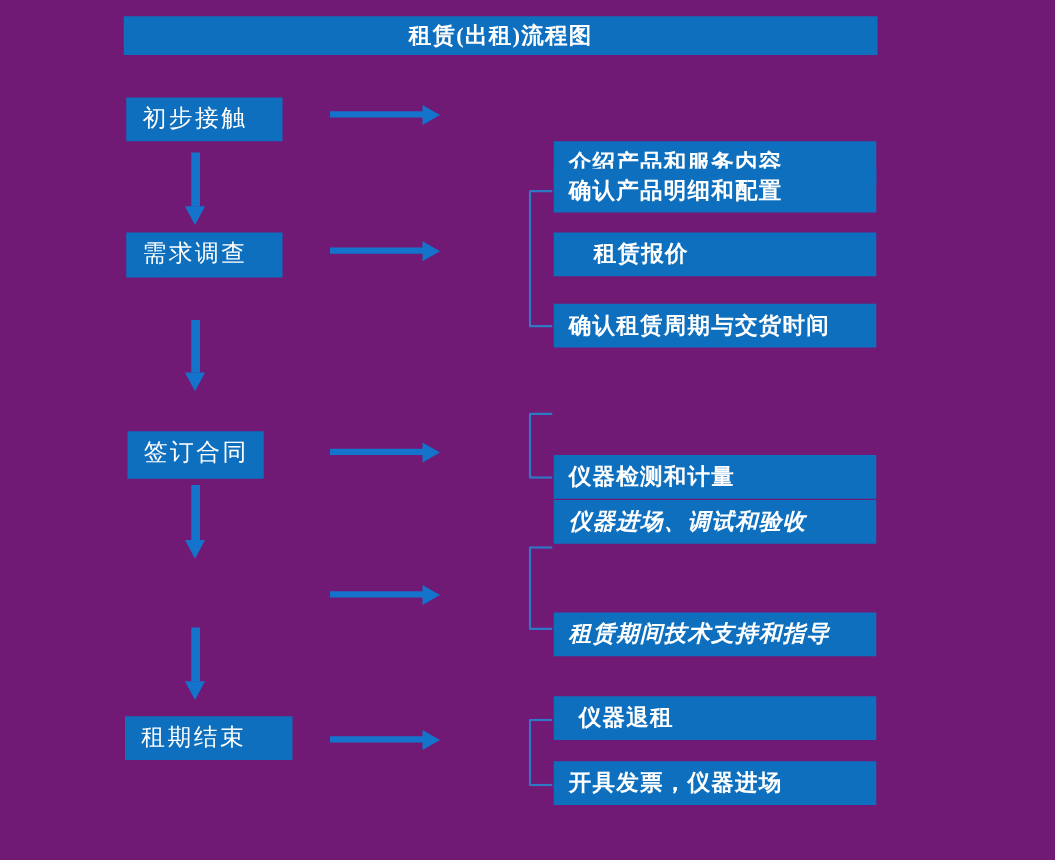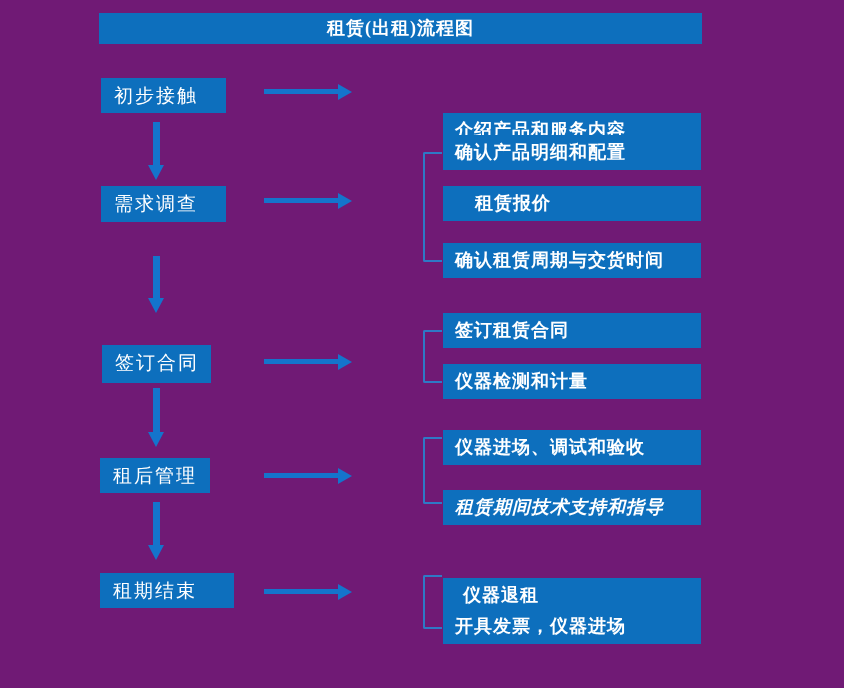--- a/index.html
+++ b/index.html
@@ -58,23 +58,23 @@
     padding-left: 12px;
     white-space: nowrap;
     overflow: hidden;
   }
   .d-1a { top: 77px; margin-top: 36px;  }
   .d-2a { top: 135px; }
   .d-2b { top: 186px; padding-left: 32px; }
   .d-2c { top: 243px; }
   .d-3a { top: 313px; }
   .d-3b { top: 364px; }
-  .d-4a { top: 430px; }
+  .d-4a { top: 400px; font-style: italic; }
   .d-4b { top: 490px; font-style: italic; }
-  .d-5a { top: 578px; padding-left: 20px; }
+  .d-5a { top: 557px; padding-left: 20px; }
   .d-5b { top: 609px; }
   
   .h-arrow {
     position: absolute;
     left: 264px;
     width: 88px; height: 16px;
   }
   .h-arrow .shaft {
     position: absolute;
     left: 0; top: 5px;
@@ -136,21 +136,20 @@
 </head>
 <body>
 
 <div class="canvas">
 
   <div class="title-bar">租赁(出租)流程图</div>
 
   <div class="step-box step-1">初步接触</div>
   <div class="step-box step-2">需求调查</div>
   <div class="step-box step-3">签订合同</div>
-  <div class="step-box step-4">租后管理</div>
   <div class="step-box step-5">租期结束</div>
 
   <div class="v-arrow va-1">
     <div class="shaft"></div>
     <div class="head"></div>
   </div>
   <div class="v-arrow va-2">
     <div class="shaft"></div>
     <div class="head"></div>
   </div>
@@ -188,21 +187,20 @@
   <div class="bracket br-3"></div>
   <div class="bracket br-4"></div>
   <div class="bracket br-5"></div>
 
   <div class="detail-box d-1a">介绍产品和服务内容</div>
 
   <div class="detail-box d-2a">确认产品明细和配置</div>
   <div class="detail-box d-2b">租赁报价</div>
   <div class="detail-box d-2c">确认租赁周期与交货时间</div>
 
-  <div class="detail-box d-3a">签订租赁合同</div>
   <div class="detail-box d-3b">仪器检测和计量</div>
 
   <div class="detail-box d-4a">仪器进场、调试和验收</div>
   <div class="detail-box d-4b">租赁期间技术支持和指导</div>
 
   <div class="detail-box d-5a">仪器退租</div>
   <div class="detail-box d-5b">开具发票，仪器进场</div>
 
 </div>
 

